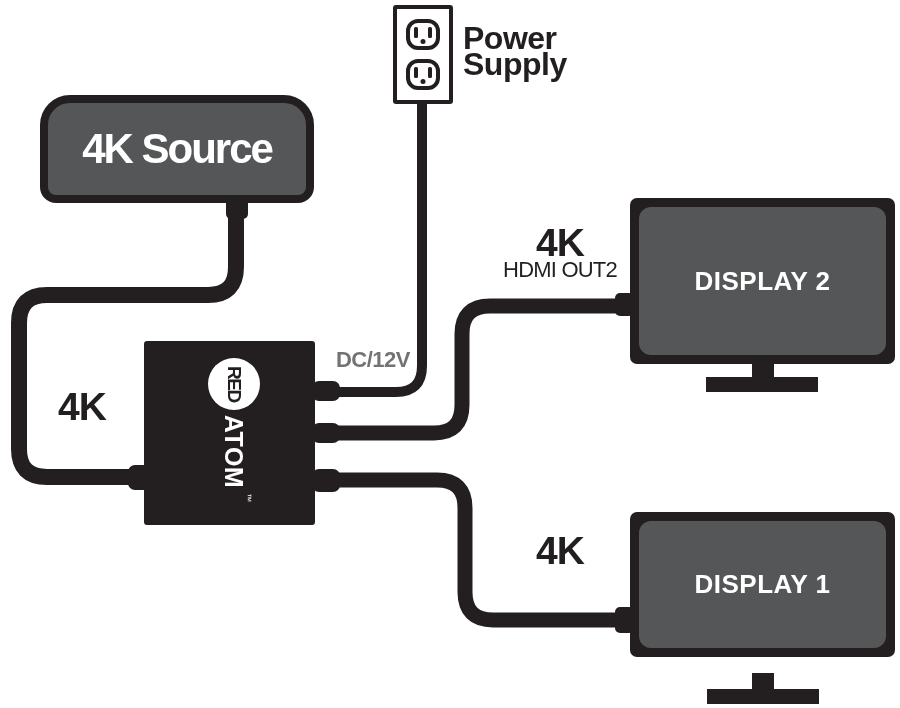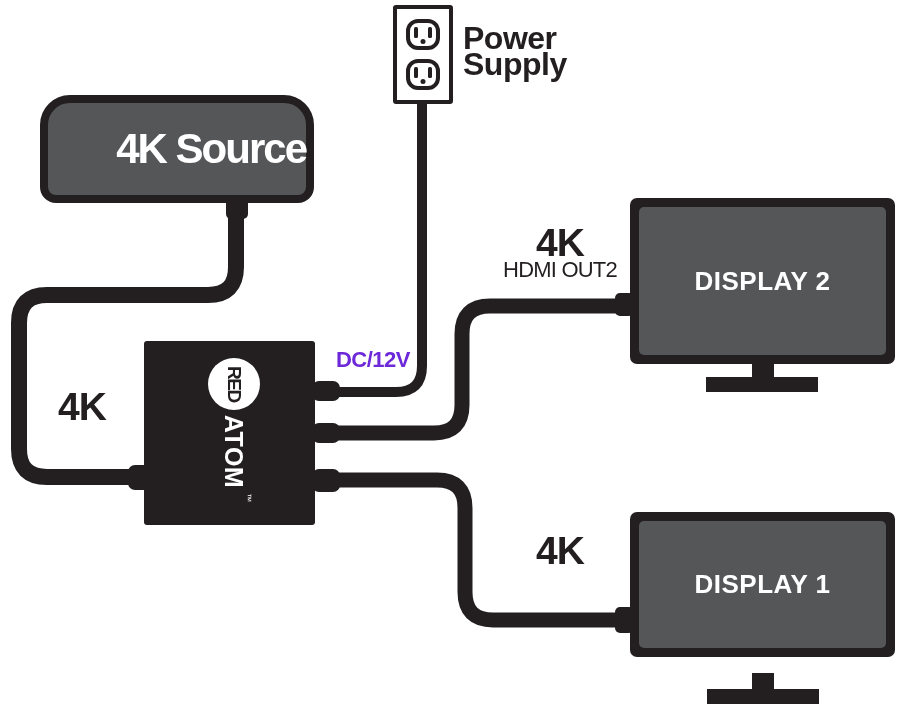--- a/index.html
+++ b/index.html
@@ -30,52 +30,52 @@
 
   .power-label {
     position:absolute; left:463px; top:25px; width:100px;
     font-size:32px; font-weight:bold; color:#231f20; line-height:26px; letter-spacing:-0.5px;
   }
 
   
   .source {
     position:absolute; left:40px; top:95px; width:274px; height:108px;
     background:#555658; border:8px solid #231f20; border-radius:30px 30px 16px 16px;
-    box-sizing:border-box; display:flex; align-items:center; justify-content:flex-end;
+    box-sizing:border-box; display:flex; align-items:center; justify-content:center;
   }
   .source-text { color:#fff; font-size:42px; font-weight:bold; letter-spacing:-2px; }
 
   
   .splitter { position:absolute; left:144px; top:341px; width:171px; height:184px; background:#231f20; border-radius:3px; }
   .logo {
     position:absolute; left:170px; top:402px; width:128px; height:56px;
     transform:rotate(90deg); display:flex; align-items:center; justify-content:center; gap:5px;
   }
   .logo-circle { width:52px; height:52px; background:#fff; border-radius:50%; display:flex; align-items:center; justify-content:center; flex:none; }
   .logo-red { color:#231f20; font-weight:bold; font-size:19px; letter-spacing:-1.5px; }
   .logo-atom { color:#fff; font-weight:bold; font-size:25px; letter-spacing:0.5px; }
   .logo-tm { color:#fff; font-size:9px; align-self:flex-start; margin-top:9px; }
 
   
   .lbl-dc {
     position:absolute; left:328px; top:347px; width:90px; text-align:center;
-    font-size:22px; font-weight:bold; color:#6d28d9; letter-spacing:-0.5px;
+    font-size:22px; font-weight:bold; color:#737373; letter-spacing:-0.5px;
   }
   .conn-label { position:absolute; text-align:center; color:#231f20; }
   .conn-label .big { font-size:39px; font-weight:bold; line-height:30px; letter-spacing:-1px; }
   .conn-label .small { font-size:22px; font-weight:normal; line-height:24px; letter-spacing:-0.8px; }
   .conn-in   { left:12px;  top:392px; width:140px; }
   .conn-out2 { left:485px; top:228px; width:150px; }
   .conn-out1 { left:485px; top:536px; width:150px; }
 
   
   .display { position:absolute; width:265px; background:#231f20; border-radius:7px; padding:9px; box-sizing:border-box; }
   .d2 { left:630px; top:198px; height:166px; }
   .d1 { left:630px; top:512px; height:145px; }
-  .screen { width:100%; height:100%; background:#555658; border-radius:5px; display:flex; align-items:center; justify-content:center; }
+  .screen { width:100%; height:100%; background:#555658; border-radius:12px; display:flex; align-items:center; justify-content:center; }
   .screen-text { color:#fff; font-size:26px; font-weight:bold; letter-spacing:0.5px; }
   .neck { position:absolute; width:22px; background:#231f20; }
   .neck-d2 { left:752px; top:362px; height:16px; }
   .neck-d1 { left:752px; top:673px; height:17px; }
   .base { position:absolute; width:112px; height:15px; background:#231f20; }
   .base-d2 { left:706px; top:377px; }
   .base-d1 { left:707px; top:689px; }
 </style>
 </head>
 <body>

